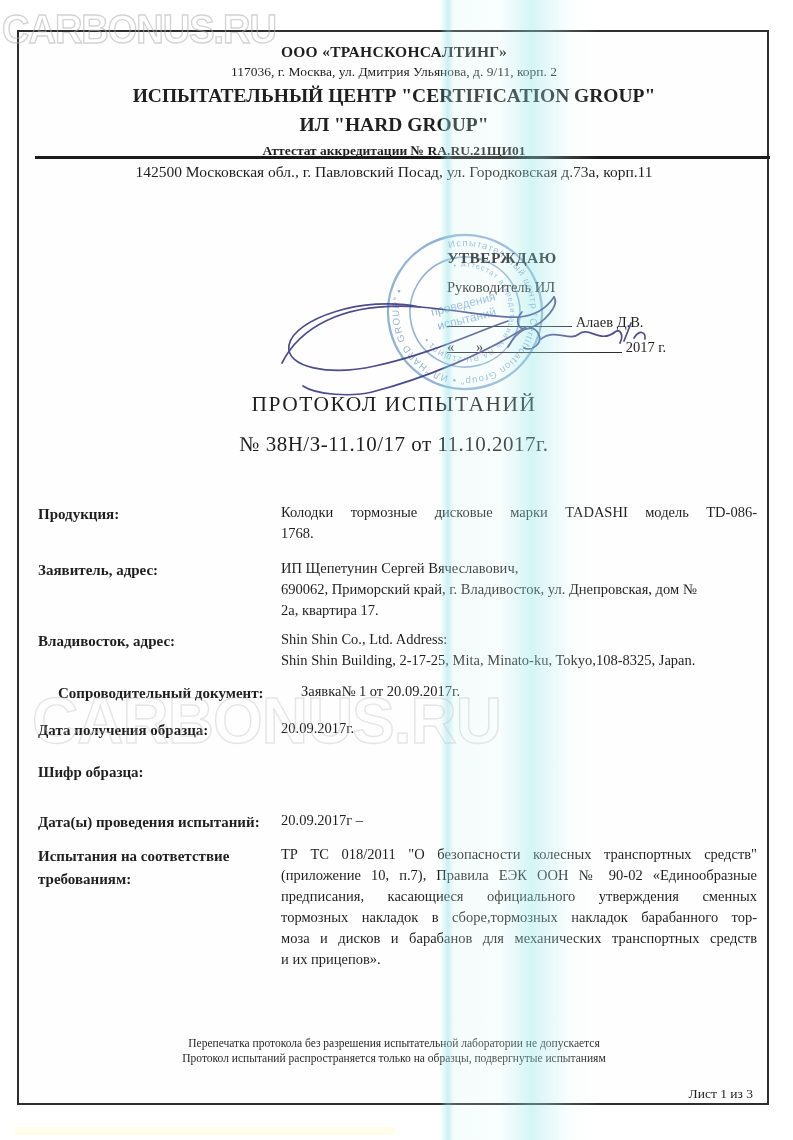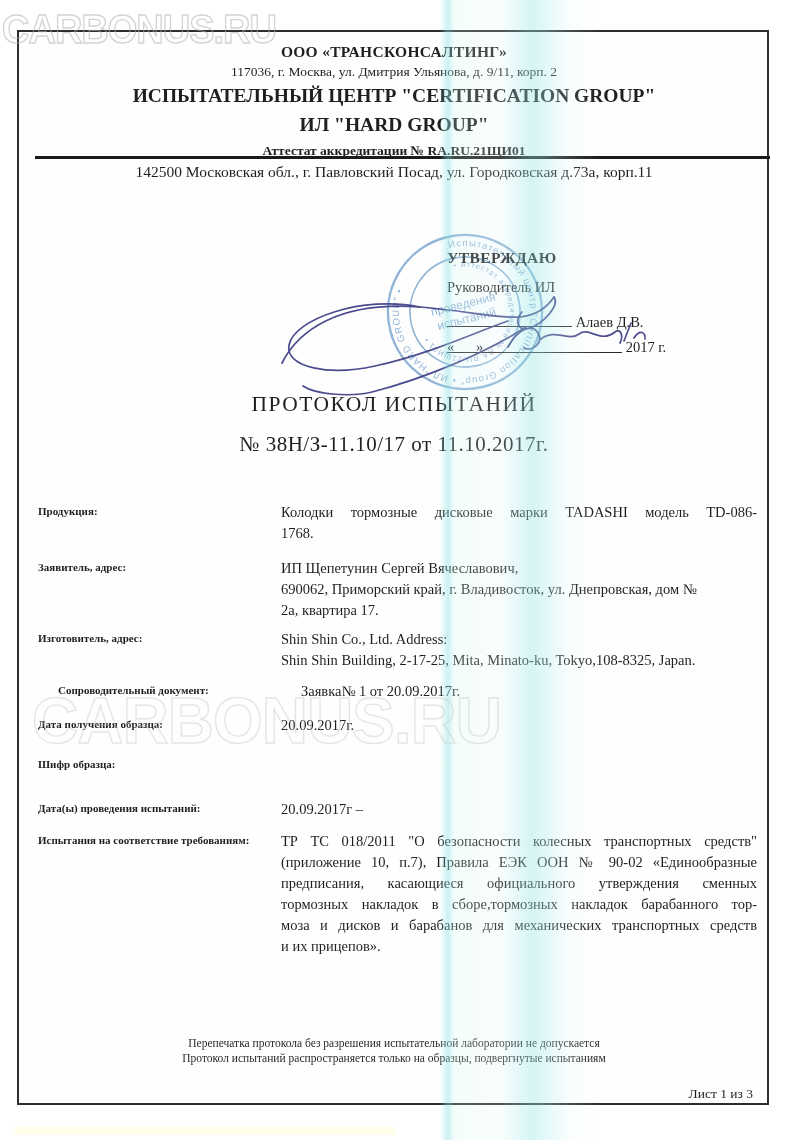--- a/index.html
+++ b/index.html
@@ -51,21 +51,21 @@
   .date-ul{display:inline-block;width:175px;border-bottom:1.3px solid #2c2c2c;height:13px;vertical-align:baseline;}
   .stamp-svg{position:absolute;left:383px;top:230px;z-index:2;opacity:.85;}
   .sign-svg{position:absolute;left:268px;top:283px;z-index:4;}
   
   .doc-title{position:absolute;left:20px;top:392px;width:748px;text-align:center;z-index:3;}
   .doc-title .t1{font-size:21.5px;letter-spacing:1.5px;}
   .doc-title .t2{font-size:21px;margin-top:15px;letter-spacing:.5px;}
   
   .fields{position:absolute;left:38px;top:502px;width:719px;font-size:14.5px;}
   .field-row{display:flex;}
-  .field-label{width:243px;flex:0 0 243px;font-weight:bold;font-size:11px;line-height:1.5;padding-top:1px;}
+  .field-label{width:243px;flex:0 0 243px;font-weight:bold;font-size:15px;line-height:1.5;padding-top:1px;}
   .field-value{flex:1;line-height:21px;}
   .vline{line-height:21px;}
   .vline.j{text-align:justify;text-align-last:justify;}
   .field-row:nth-child(2){margin-top:14px;}
   .field-row:nth-child(3){margin-top:8px;}
   .field-row:nth-child(4){margin-top:10px;margin-left:20px;}
   .field-row:nth-child(5){margin-top:13px;}
   .field-row:nth-child(6){margin-top:19px;}
   .field-row:nth-child(7){margin-top:26px;}
   .field-row:nth-child(8){margin-top:11px;}
@@ -151,21 +151,21 @@
   <div class="field-row">
     <div class="field-label">Заявитель, адрес:</div>
     <div class="field-value">
         <div class="vline">ИП Щепетунин Сергей Вячеславович,</div>
         <div class="vline">690062, Приморский край, г. Владивосток, ул. Днепровская, дом № </div>
         <div class="vline">2а, квартира 17.</div>
       </div>
   </div>
 
   <div class="field-row">
-    <div class="field-label">Изготовитель, адрес:</div>
+    <div class="field-label">Владивосток, адрес:</div>
     <div class="field-value">
         <div class="vline">Shin Shin Co., Ltd. Address:</div>
         <div class="vline">Shin Shin Building, 2-17-25, Mita, Minato-ku, Tokyo,108-8325, Japan.</div>
       </div>
   </div>
 
   <div class="field-row">
     <div class="field-label">Сопроводительный документ:</div>
     <div class="field-value">
         <div class="vline">Заявка№  1 от 20.09.2017г.</div>

